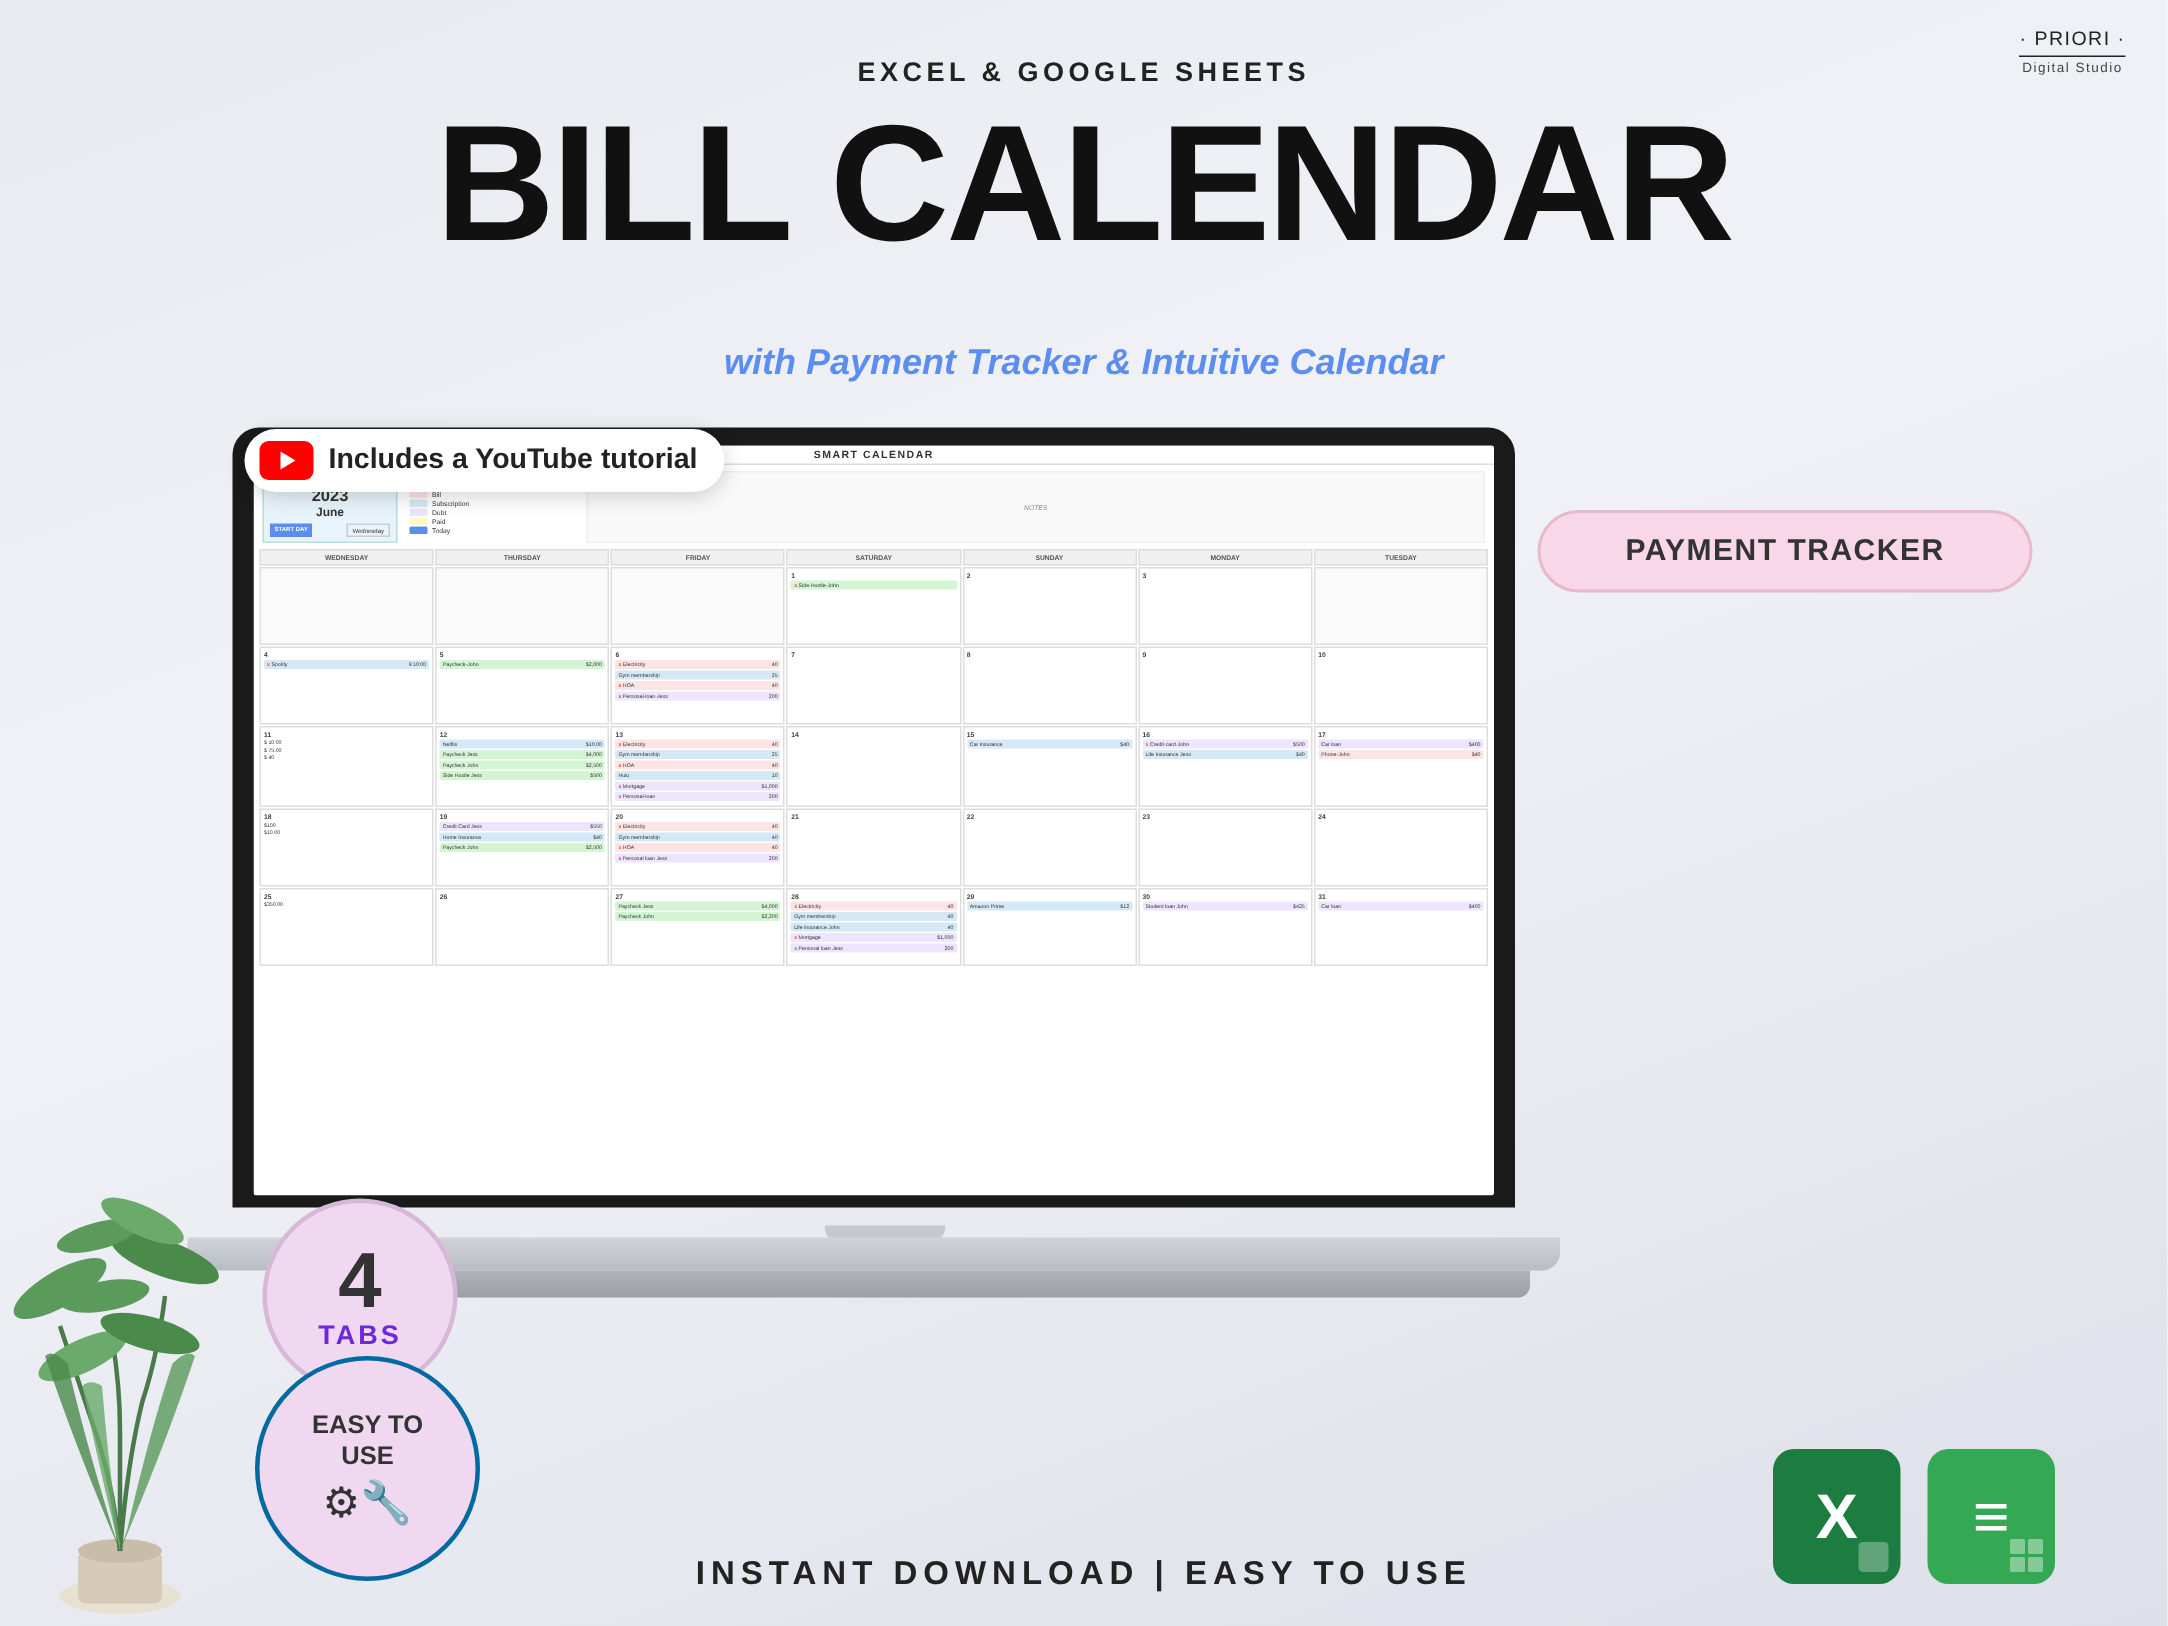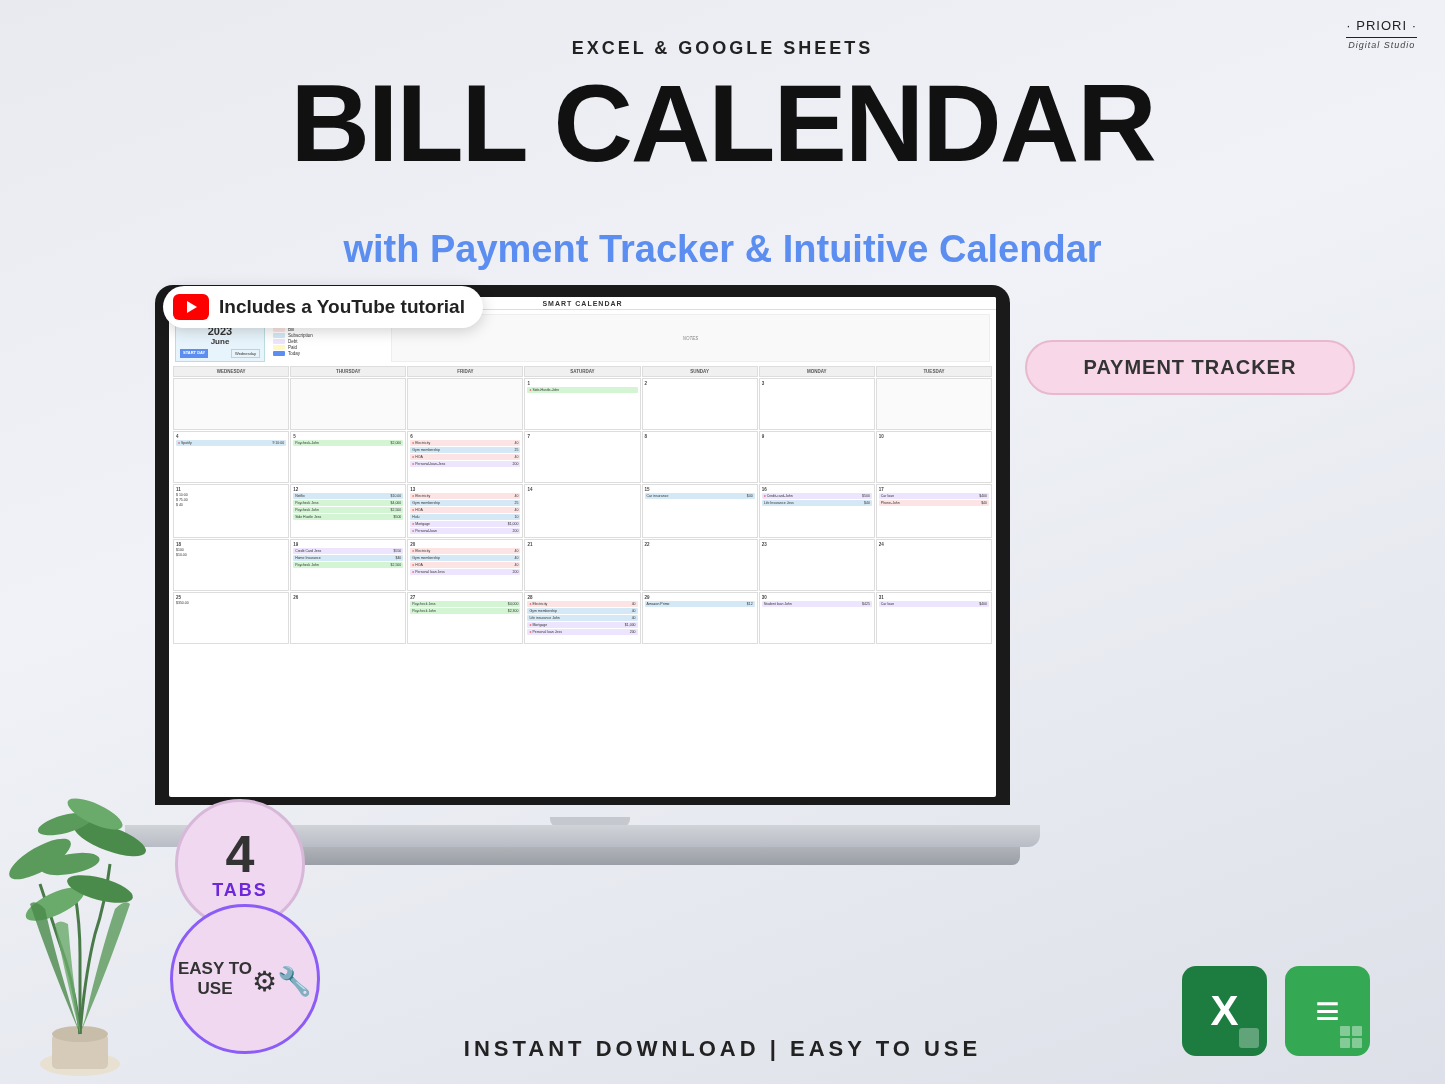--- a/index.html
+++ b/index.html
@@ -17,21 +17,21 @@
       position: absolute;
       top: 18px;
       right: 28px;
       text-align: center;
       font-size: 11px;
       letter-spacing: 2px;
       color: #222;
       line-height: 1.3;
     }
     .brand-logo .dots { font-size: 13px; letter-spacing: 1px; }
-    .brand-logo .brand-sub { font-size: 9px; font-style: italic; letter-spacing: 1px; color: #444; }
+    .brand-logo .brand-sub { font-size: 9px; letter-spacing: 1px; color: #444; }
     .brand-logo .brand-line { border-top: 1px solid #222; margin: 2px 0; }
 
     
     .header-subtitle {
       position: absolute;
       top: 38px;
       left: 0; right: 0;
       text-align: center;
       font-size: 18px;
       font-weight: 700;
@@ -47,23 +47,24 @@
       font-weight: 900;
       color: #111;
       letter-spacing: -2px;
       line-height: 1;
     }
     .header-desc {
       position: absolute;
       top: 228px;
       left: 0; right: 0;
       text-align: center;
-      font-size: 38px;
+      font-size: 24px;
       font-weight: 700;
       color: #5b8ef0;
+      font-style: italic;
     }
 
     
     .laptop-container {
       position: absolute;
       top: 285px;
       left: 155px;
       width: 870px;
       height: 580px;
     }
@@ -354,23 +355,23 @@
     }
 
     .circle-easy {
       position: absolute;
       bottom: 30px;
       left: 170px;
       width: 150px;
       height: 150px;
       background: #f0d8f0;
       border-radius: 50%;
-      border: 3px solid #8b5cf6;
-      display: flex;
-      flex-direction: row;
+      border: 3px solid #0369a1;
+      display: flex;
+      flex-direction: column;
       align-items: center;
       justify-content: center;
     }
     .circle-easy .easy-top {
       font-size: 17px;
       font-weight: 900;
       color: #333;
       text-align: center;
       line-height: 1.2;
     }

